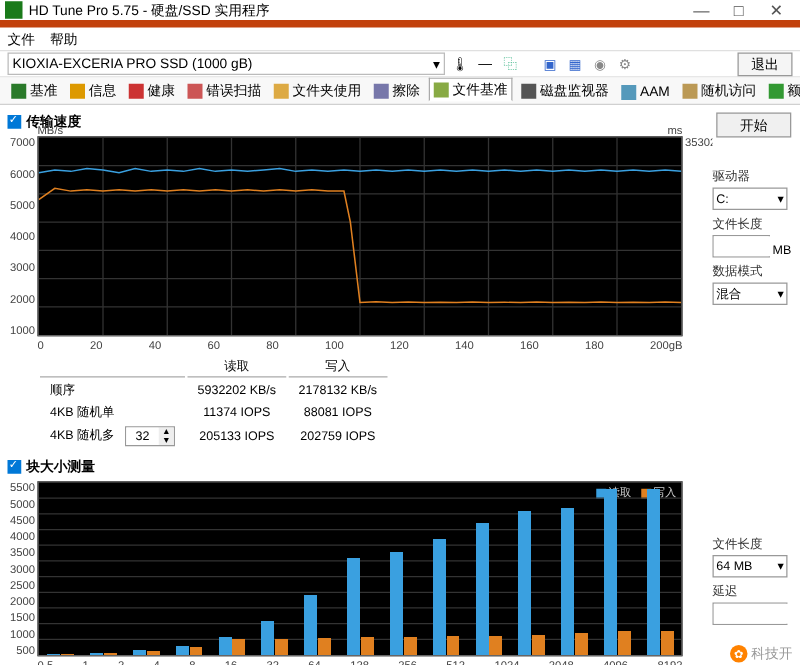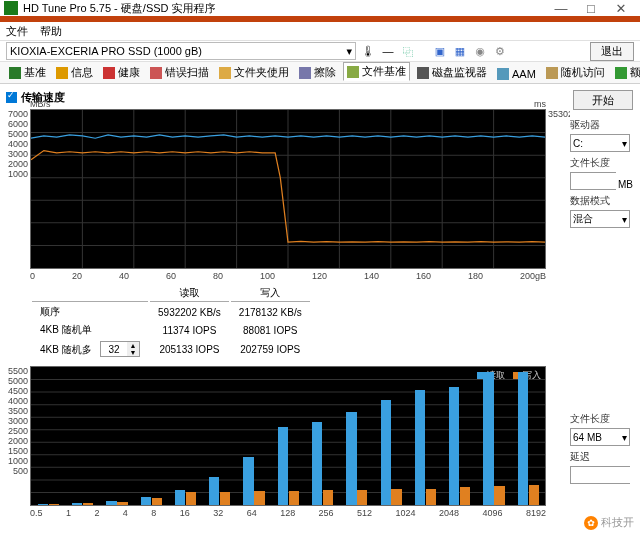--- a/index.html
+++ b/index.html
@@ -18,36 +18,36 @@
 .tab .ti{width:12px;height:12px;background:#2a7a2a}
 .content{display:flex;height:448px}
 .main{flex:1;padding:4px 6px;overflow:hidden}
 .side{width:70px;padding:4px 4px 0 0}
 .section-hdr{display:flex;align-items:center;gap:4px;margin:2px 0}
 .chk{width:11px;height:11px;background:#0078d7;display:inline-block;position:relative}
 .chk::after{content:"✓";color:#fff;font-size:9px;position:absolute;top:-2px;left:1px}
 .chart{background:#000;position:relative;border:1px solid #666}
 .chart1{height:160px;margin-bottom:2px}
 .chart2{height:140px}
-.yaxis{position:absolute;left:-22px;top:0;bottom:0;width:20px;display:flex;flex-direction:column;text-align:right;font-size:9px;color:#444}
+.yaxis{position:absolute;left:-22px;top:0;bottom:0;width:20px;display:flex;flex-direction:column;justify-content:space-between;text-align:right;font-size:9px;color:#444}
 .yaxis2{position:absolute;right:-18px;top:0;bottom:0;width:16px;display:flex;justify-content:space-between;font-size:9px;color:#444}
 .xaxis{position:absolute;left:0;right:0;bottom:-12px;display:flex;justify-content:space-between;font-size:9px;color:#444}
 .chart-wrap{margin:4px 18px 14px 24px;position:relative}
 .ylabel{position:absolute;top:-10px;left:0;font-size:9px;color:#444}
 .ylabel-r{position:absolute;top:-10px;right:0;font-size:9px;color:#444}
 svg{position:absolute;inset:0;width:100%;height:100%}
 .grid line{stroke:#333;stroke-width:1}
 .tbl{margin:4px 0 6px 24px;font-size:10px}
 .tbl td{padding:1px 8px;text-align:center}
 .tbl td:first-child{text-align:left}
 .tbl .hdr td{border-bottom:1px solid #aaa;text-align:center}
 .spin{display:inline-flex;border:1px solid #999;font-size:10px}
 .spin input{width:26px;border:none;text-align:center;font-size:10px}
 .spin .sb{width:12px;background:#eee;text-align:center;line-height:7px;font-size:7px}
-.side-btn{width:60px;height:20px;border:1px solid #999;background:#f0f0f0;margin:2px auto 8px;display:block;font-size:11px}
+.side-btn{width:60px;height:20px;border:1px solid #999;background:#f0f0f0;margin:2px auto 24px;display:block;font-size:11px}
 .side-label{font-size:10px;margin:4px 0 2px;color:#333}
 .side-select{width:60px;height:18px;border:1px solid #999;font-size:10px;padding:0 2px;display:flex;align-items:center;justify-content:space-between;background:#fff}
 .side-spin{width:60px;height:18px;border:1px solid #999;display:flex;font-size:10px;background:#fff}
 .side-spin input{border:none;flex:1;text-align:right;padding-right:2px;font-size:10px}
 .legend{position:absolute;top:2px;right:4px;font-size:9px;color:#ccc;display:flex;gap:8px}
 .lg-sw{width:8px;height:8px;display:inline-block;margin-right:2px;vertical-align:middle}
 .bars rect{shape-rendering:crispEdges}
 .watermark{position:absolute;bottom:4px;right:6px;font-size:11px;color:#999;display:flex;align-items:center;gap:3px}
 .watermark .wm-icon{width:14px;height:14px;border-radius:50%;background:#ff8200;color:#fff;font-size:9px;display:flex;align-items:center;justify-content:center}
 </style>
@@ -219,20 +219,24 @@
                 <input value="32" style="">
                 <span class="sb">▲<br>▼</span>
               </span>
       </td>
             <td>205133 IOPS</td>
             <td>202759 IOPS</td>
           </tr>
     </tbody>
       </table>
 
+    <div class="section-hdr">
+        <span class="chk"></span>
+        <b>块大小测量</b>
+      </div>
     <div class="chart-wrap">
       <div class="yaxis" id="c2y">
           <span>5500</span>
           <span>5000</span>
           <span>4500</span>
           <span>4000</span>
           <span>3500</span>
           <span>3000</span>
           <span>2500</span>
           <span>2000</span>

